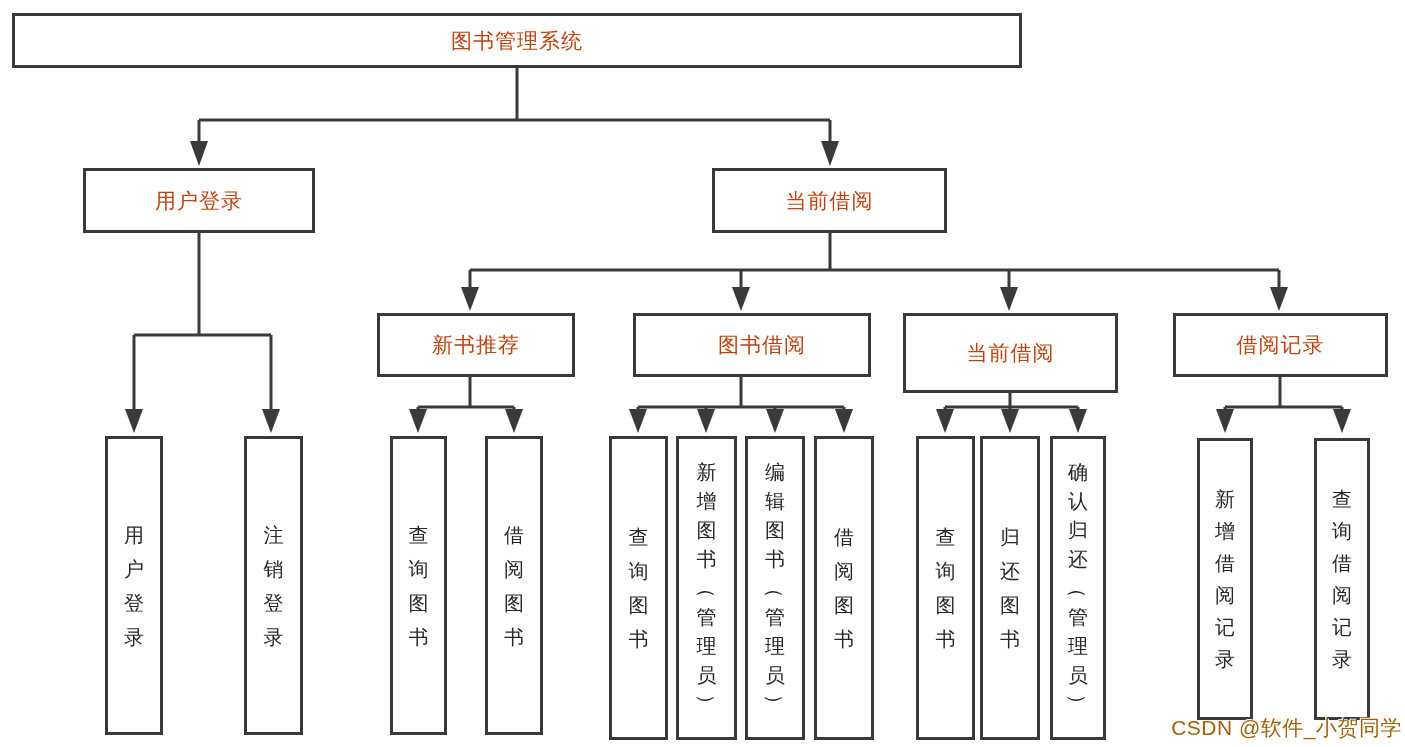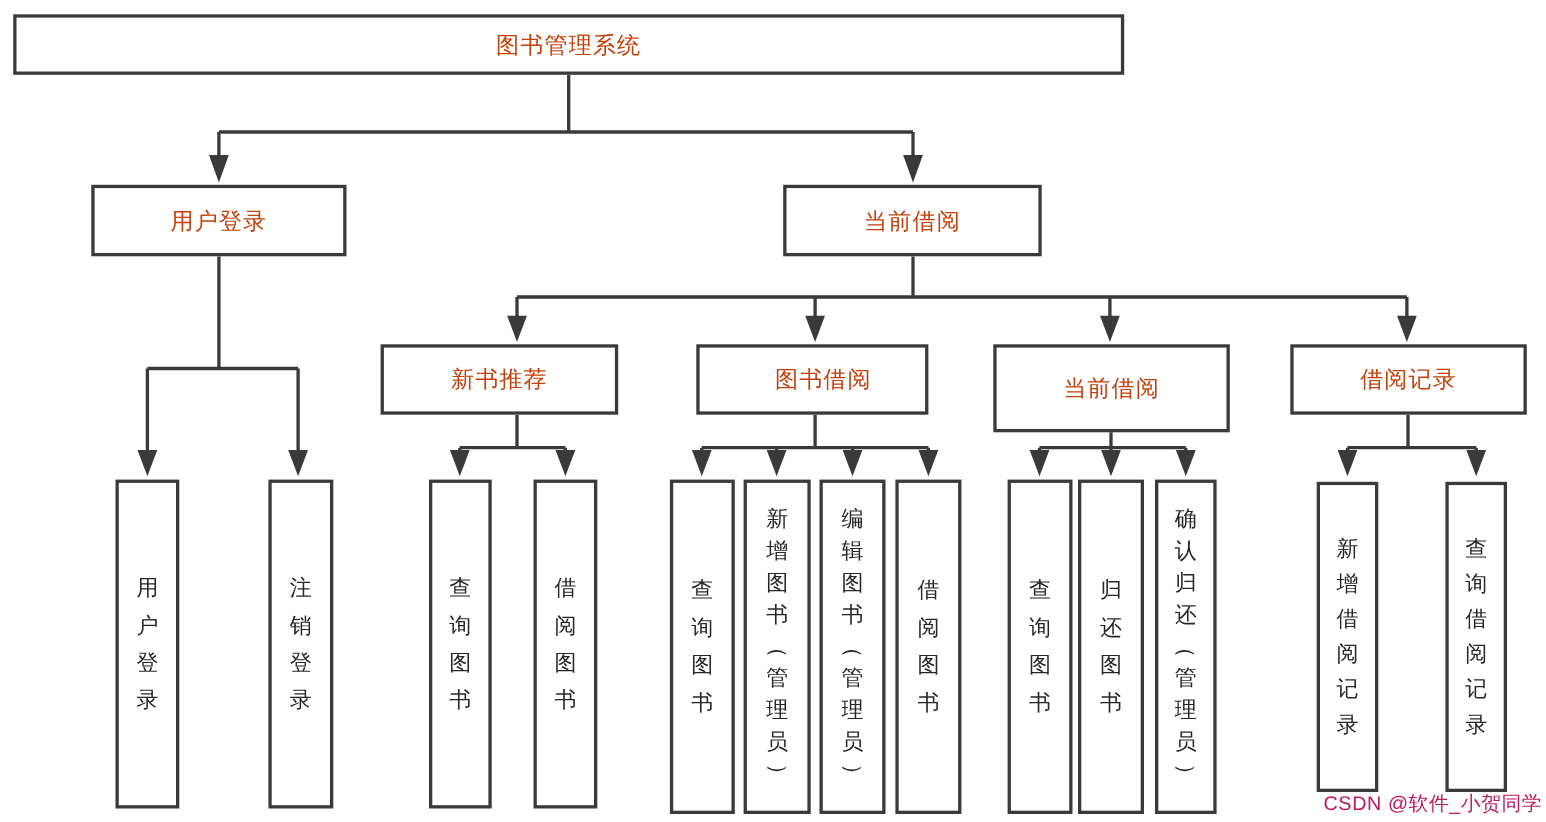--- a/index.html
+++ b/index.html
@@ -32,22 +32,22 @@
     display:flex;flex-direction:column;
     align-items:center;justify-content:center;
     width:100%;height:100%;
     font-size:20px;color:#262626;
   }
   .vtext span{line-height:1;display:block;}
   .vtext span.rot{transform:rotate(90deg);}
   .watermark{
     position:absolute;
     right:3px;bottom:5px;
-    font-size:18px;
-    color:#be185d;
+    font-size:21px;
+    color:#a16207;
     letter-spacing:0.5px;
     text-shadow:1px 1px 0 #ffffff,-1px -1px 0 #ffffff;
     z-index:3;
     white-space:nowrap;
   }
 </style>
 </head>
 <body>
 
 <div class="stage">
@@ -99,24 +99,24 @@
     <span>图书管理系统</span>
   </div>
 
   <div class="hnode" style="left:83px;top:168px;width:232px;height:65px;">
     <span>用户登录</span>
   </div>
   <div class="hnode" style="left:712px;top:168px;width:235px;height:65px;">
     <span>当前借阅</span>
   </div>
 
-  <div class="hnode" style="left:346px;top:313px;width:216px;height:64px;">
+  <div class="hnode" style="left:377px;top:313px;width:198px;height:64px;">
     <span>新书推荐</span>
   </div>
-  <div class="hnode" style="left:633px;top:313px;width:211px;height:64px;padding-left:20px;">
+  <div class="hnode" style="left:633px;top:313px;width:238px;height:64px;padding-left:20px;">
     <span>图书借阅</span>
   </div>
   <div class="hnode" style="left:903px;top:313px;width:215px;height:80px;">
     <span>当前借阅</span>
   </div>
   <div class="hnode" style="left:1173px;top:313px;width:215px;height:64px;justify-content:center;">
     <span>借阅记录</span>
   </div>
 
   <div class="vnode" style="left:105px;top:436px;width:58px;height:299px;">

